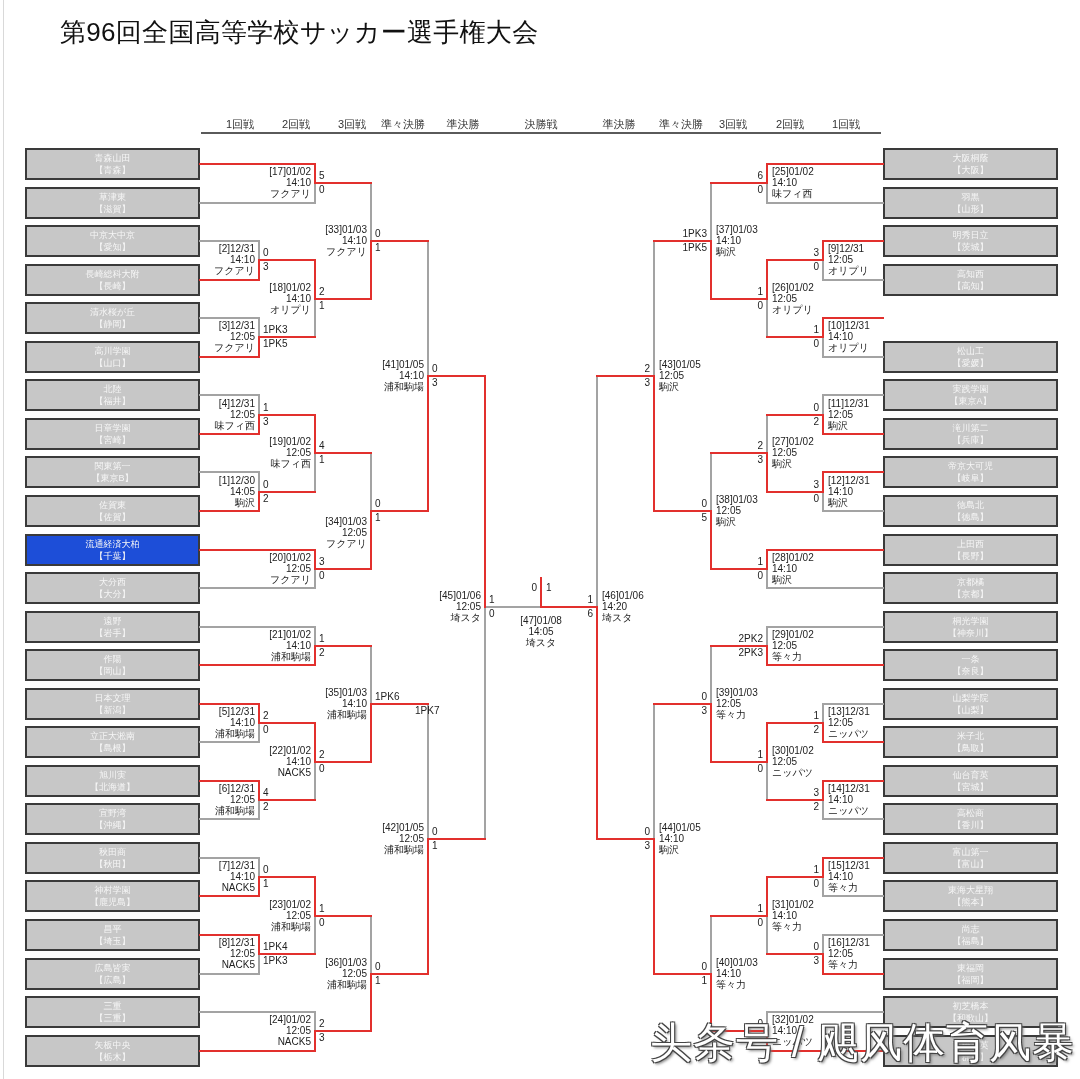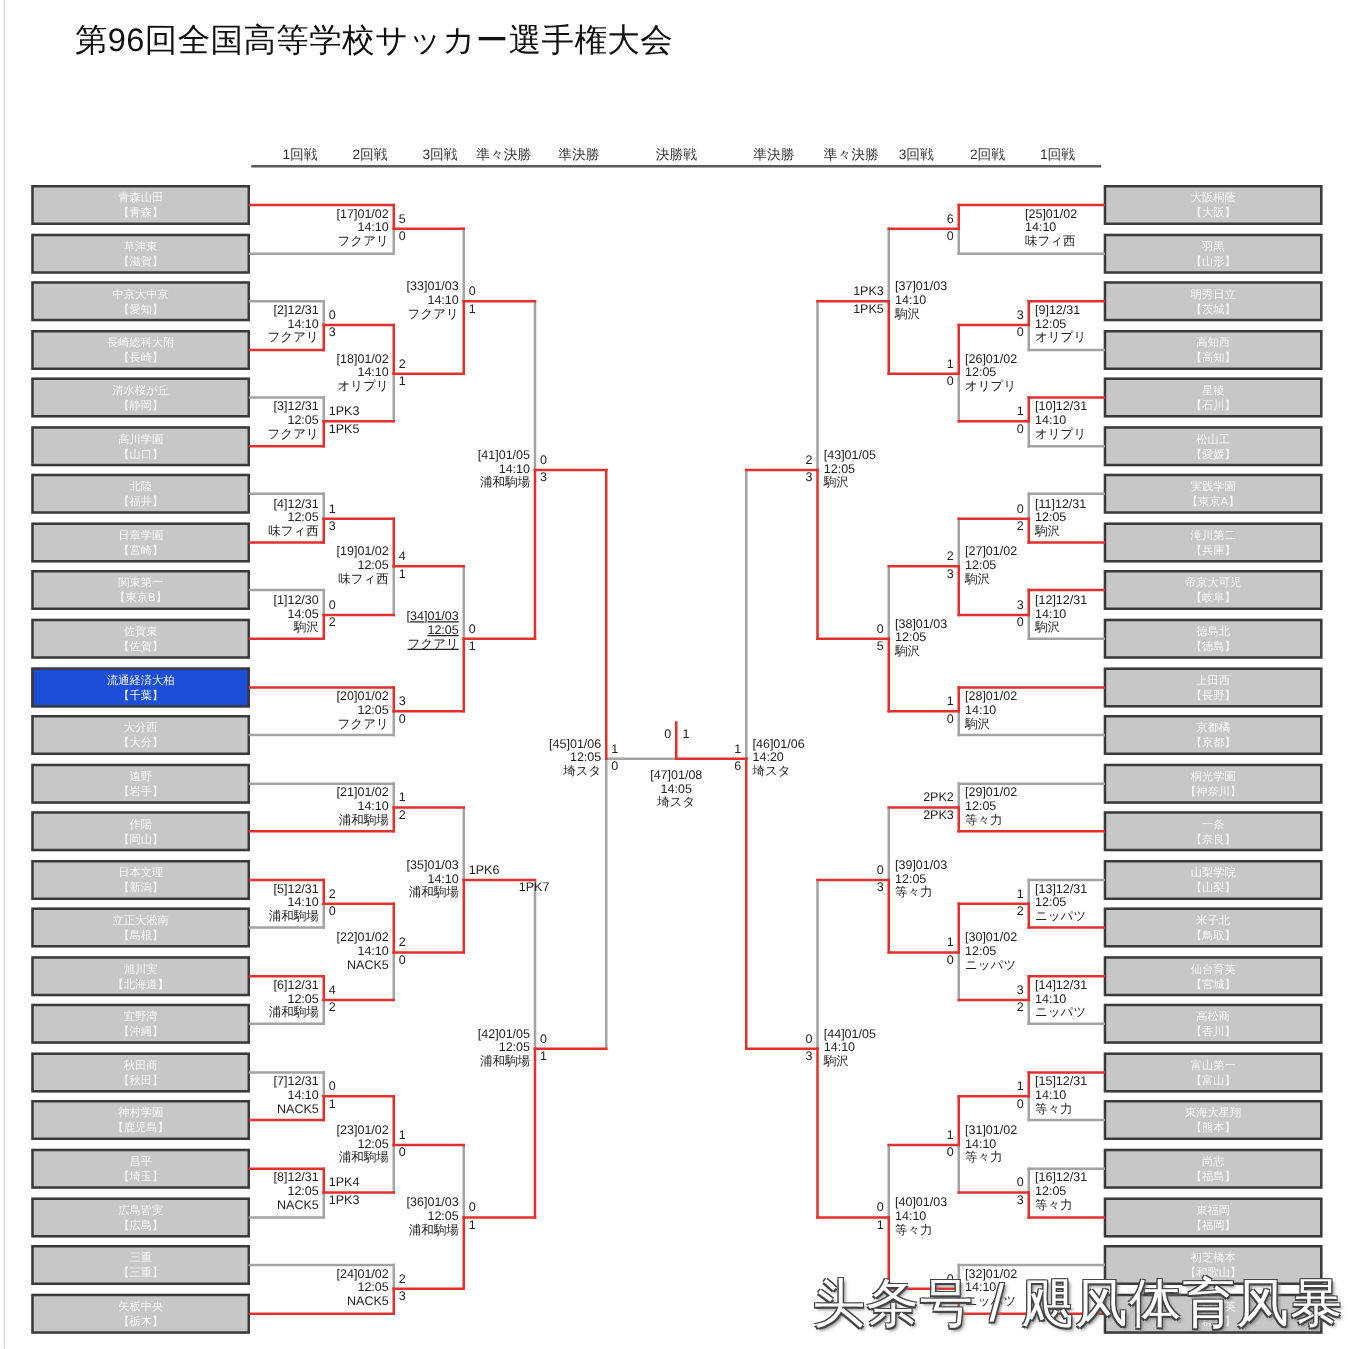--- a/index.html
+++ b/index.html
@@ -151,24 +151,20 @@
       <div class="tname">羽黒</div>
       <div class="tpref">山形</div>
     </div>
     <div class="team" style="left: 883px; top: 225.1px; background: rgb(199, 199, 199); border-color: rgb(58, 58, 58);">
       <div class="tname">明秀日立</div>
       <div class="tpref">茨城</div>
     </div>
     <div class="team" style="left: 883px; top: 263.65px; background: rgb(199, 199, 199); border-color: rgb(58, 58, 58);">
       <div class="tname">高知西</div>
       <div class="tpref">高知</div>
-    </div>
-    <div class="team" style="left: 883px; top: 302.2px; background: rgb(199, 199, 199); border-color: rgb(58, 58, 58);">
-      <div class="tname">星稜</div>
-      <div class="tpref">石川</div>
     </div>
     <div class="team" style="left: 883px; top: 340.75px; background: rgb(199, 199, 199); border-color: rgb(58, 58, 58);">
       <div class="tname">松山工</div>
       <div class="tpref">愛媛</div>
     </div>
     <div class="team" style="left: 883px; top: 379.3px; background: rgb(199, 199, 199); border-color: rgb(58, 58, 58);">
       <div class="tname">実践学園</div>
       <div class="tpref">東京A</div>
     </div>
     <div class="team" style="left: 883px; top: 417.85px; background: rgb(199, 199, 199); border-color: rgb(58, 58, 58);">
@@ -482,21 +478,21 @@
     </div>
     <div class="sc" style="top: 440.125px; left: 319px;">4</div>
     <div class="sc" style="top: 454.125px; left: 319px;">1</div>
     <div class="info l" style="right: 769px; top: 551.775px;">
       <div><span class="mno">20</span><span>01/02</span></div>
       <div>12:05</div>
       <div>フクアリ</div>
     </div>
     <div class="sc" style="top: 555.775px; left: 319px;">3</div>
     <div class="sc" style="top: 569.775px; left: 319px;">0</div>
-    <div class="info l" style="right: 713px; top: 488px; text-decoration: underline;">
+    <div class="info l" style="right: 713px; top: 516px;">
       <div><span class="mno">34</span><span>01/03</span></div>
       <div>12:05</div>
       <div>フクアリ</div>
     </div>
     <div class="sc" style="top: 497.95px; left: 375px;">0</div>
     <div class="sc" style="top: 511.95px; left: 375px;">1</div>
     <div class="info l" style="right: 656px; top: 359.025px;">
       <div><span class="mno">41</span><span>01/05</span></div>
       <div>14:10</div>
       <div>浦和駒場</div>
@@ -580,21 +576,21 @@
     </div>
     <div class="sc" style="top: 825.625px; left: 432px;">0</div>
     <div class="sc" style="top: 839.625px; left: 432px;">1</div>
     <div class="info l" style="right: 599px; top: 590.325px;">
       <div><span class="mno">45</span><span>01/06</span></div>
       <div>12:05</div>
       <div>埼スタ</div>
     </div>
     <div class="sc" style="top: 594.325px; left: 489px;">1</div>
     <div class="sc" style="top: 608.325px; left: 489px;">0</div>
-    <div class="info r" style="left: 772px; top: 166.275px; margin-left: 48px;">
+    <div class="info r" style="left: 772px; top: 166.275px;">
       <div><span class="mno">25</span><span>01/02</span></div>
       <div>14:10</div>
       <div>味フィ西</div>
     </div>
     <div class="sc" style="top: 170.275px; right: 317px; text-align: right;">6</div>
     <div class="sc" style="top: 184.275px; right: 317px; text-align: right;">0</div>
     <div class="info r" style="left: 828px; top: 243.375px;">
       <div><span class="mno">9</span><span>12/31</span></div>
       <div>12:05</div>
       <div>オリプリ</div>

